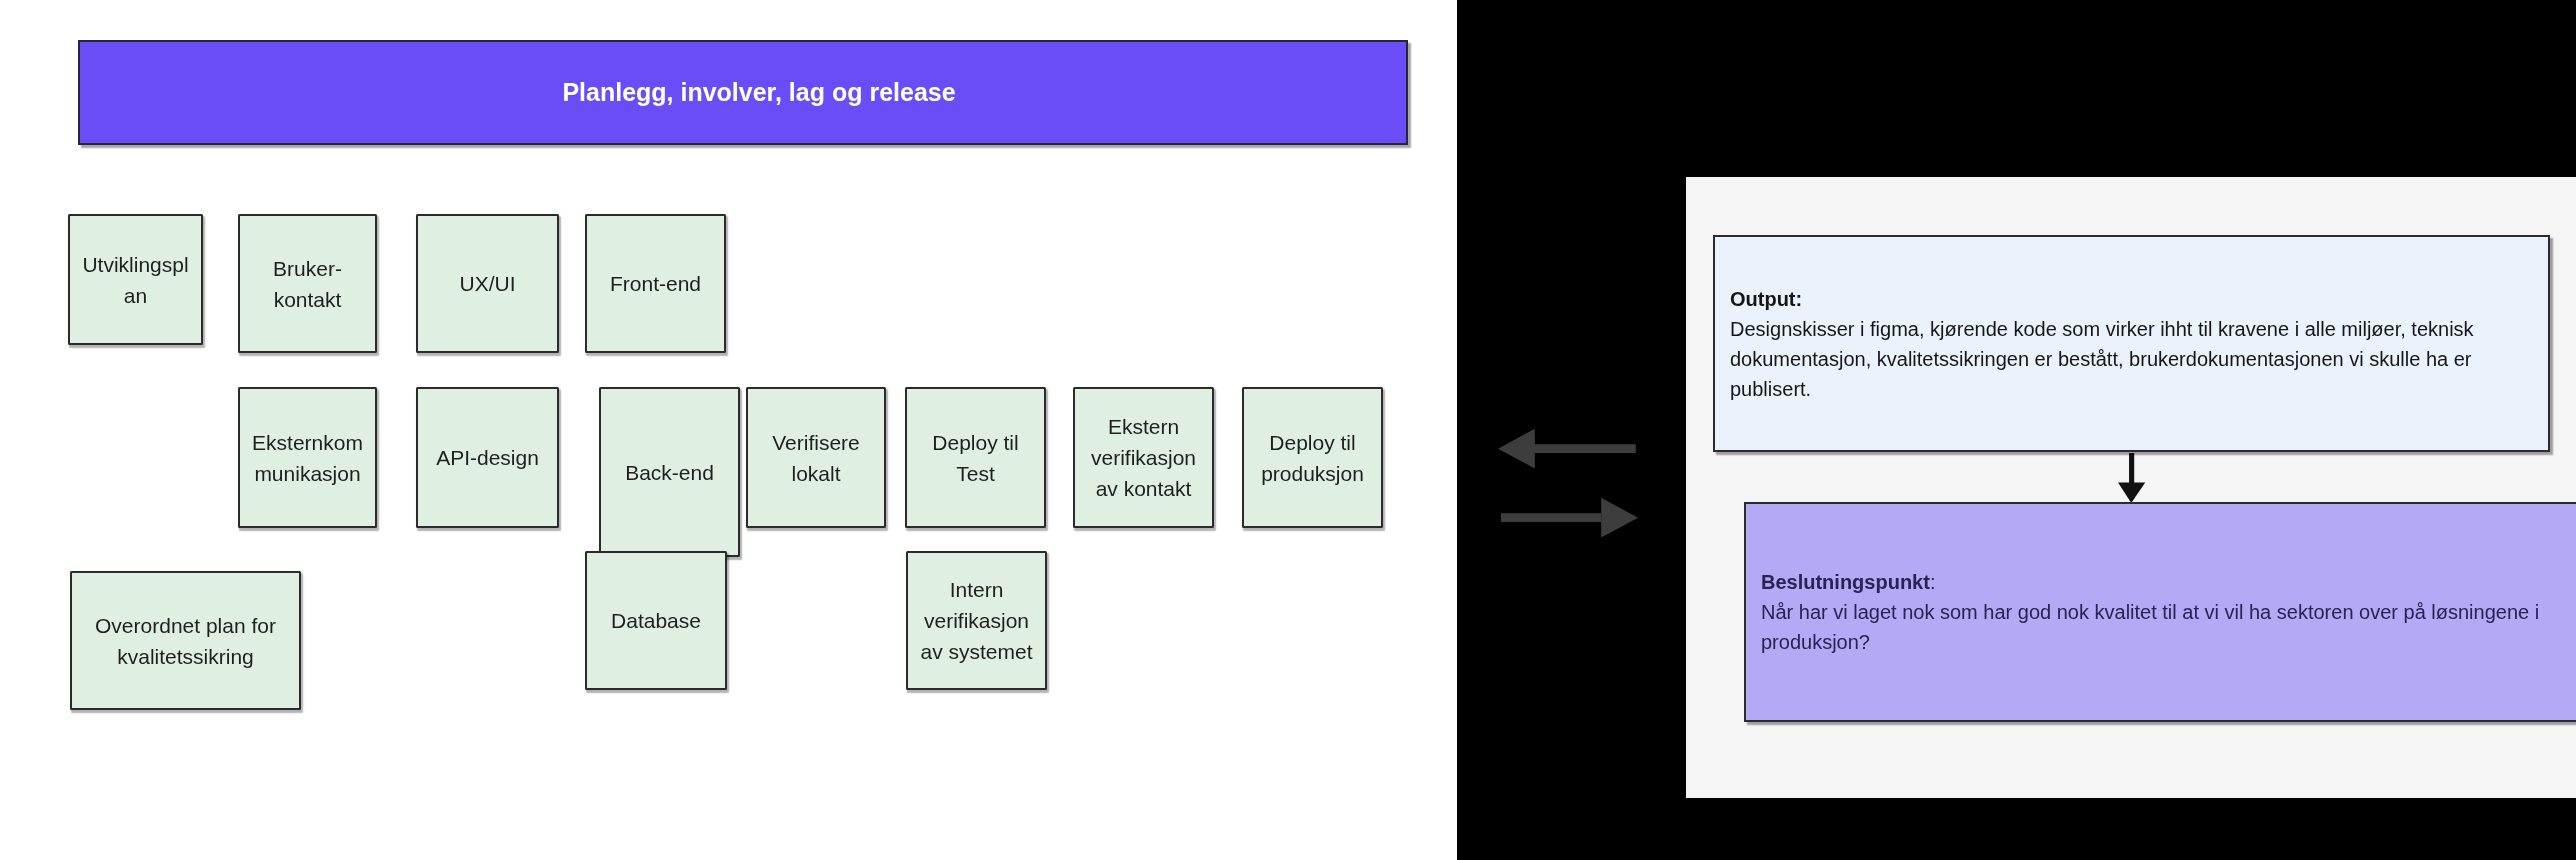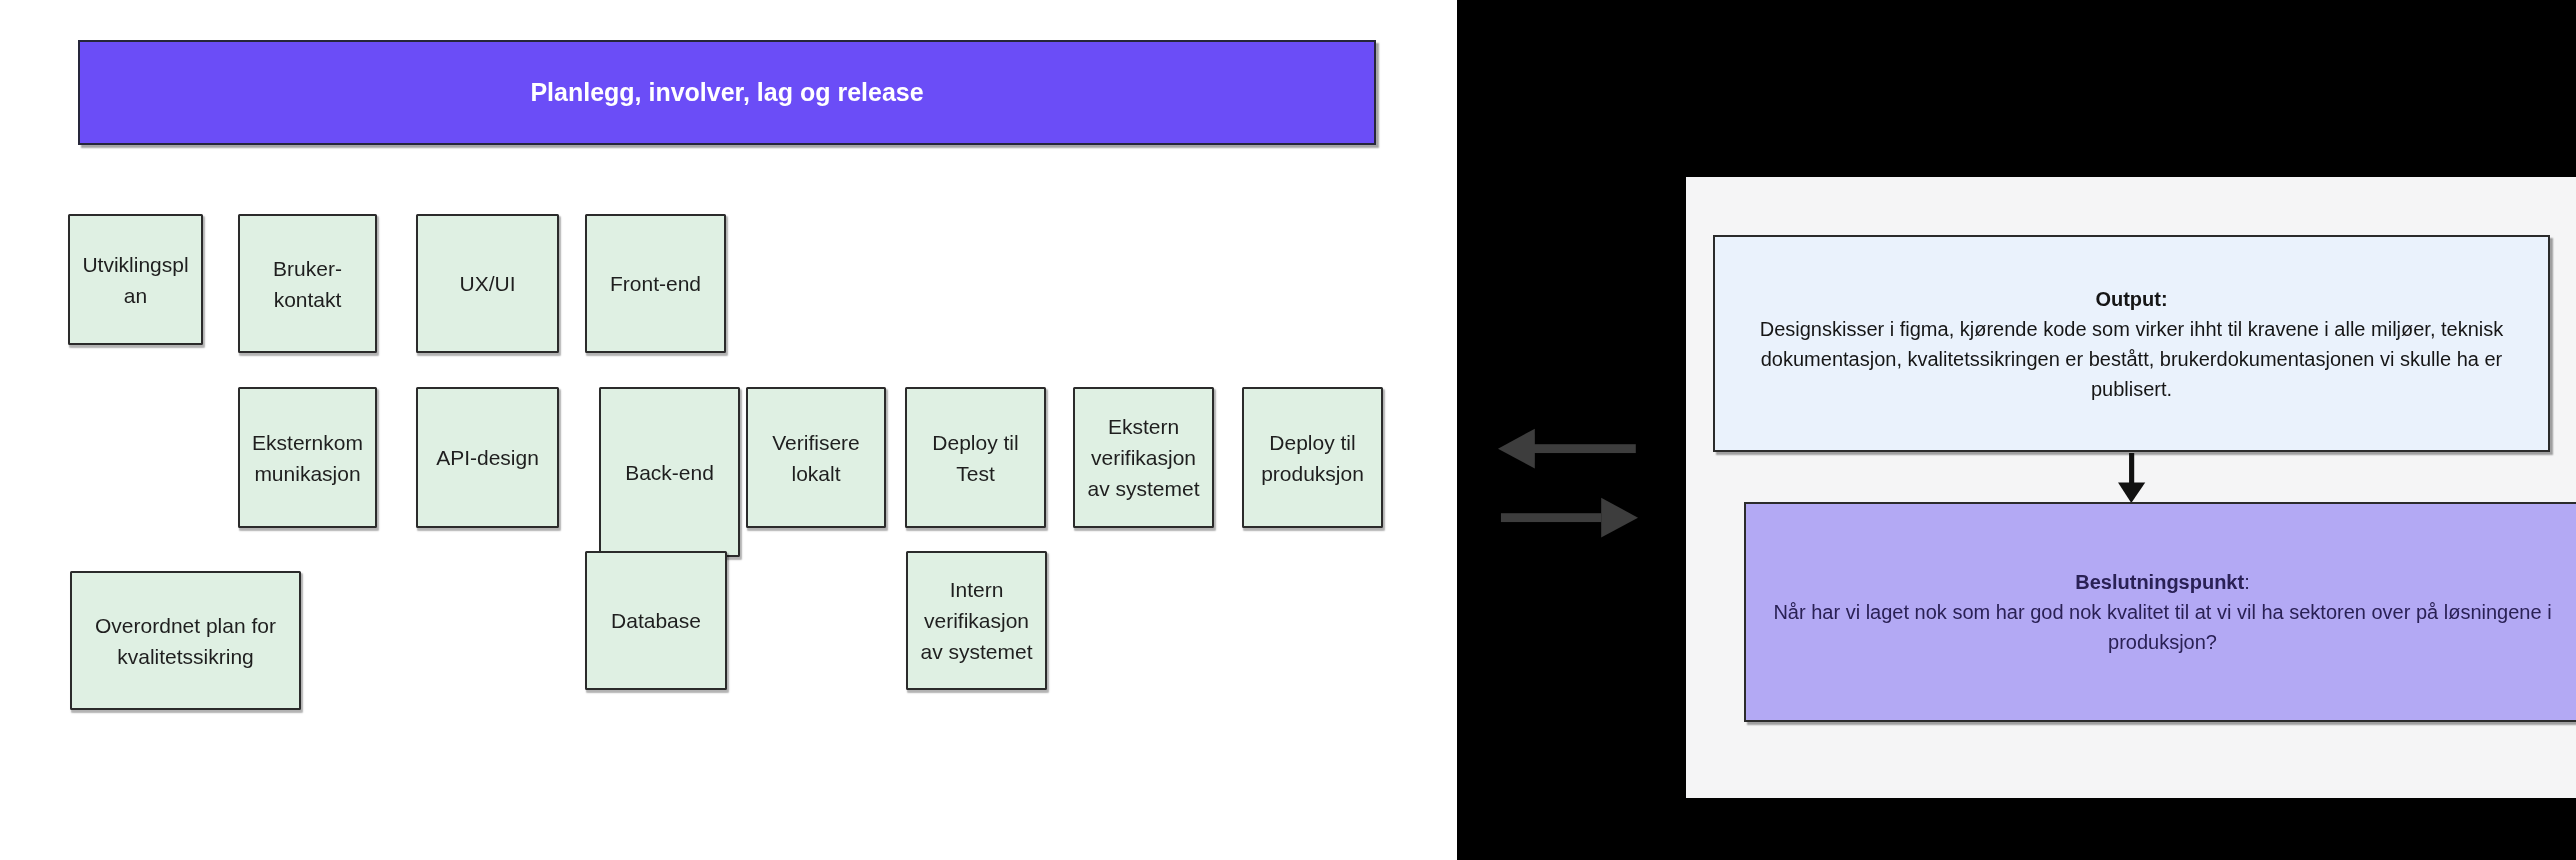--- a/index.html
+++ b/index.html
@@ -22,20 +22,21 @@
     left: 78px; top: 40px;
     width: 1294px; height: 101px;
     background: #6b4df7;
     border: 2.2px solid #26263a;
     box-shadow: 3px 3px 1.5px rgba(0,0,0,0.35);
     display: flex; align-items: center; justify-content: center;
     color: #ffffff;
     font-weight: bold;
     font-size: 25px;
     text-align: center;
+    padding-left: 32px;
   }
   .node {
     position: absolute;
     background: #dff0e3;
     border: 2.2px solid #2b2b2b;
     border-radius: 1.5px;
     box-shadow: 1.5px 2.2px 1.5px rgba(0,0,0,0.3);
     display: flex; align-items: center; justify-content: center;
     text-align: center;
     color: #1f1f1f;
@@ -52,21 +53,21 @@
   }
   .panel-box {
     position: absolute;
     border: 2.2px solid #2b2b2b;
     box-shadow: 3px 3px 1.5px rgba(0,0,0,0.35);
     display: flex; flex-direction: column; justify-content: center;
     padding: 16px 15px;
     box-sizing: border-box;
     font-size: 20px;
     line-height: 30px;
-    text-align: center;
+    text-align: left;
   }
   .output-box {
     left: 27px; top: 58px;
     width: 837px; height: 217px;
     background: #eaf2fc;
     color: #161616;
   }
   .decision-box {
     left: 26px; top: 325px;
     width: 837px; height: 220px;
@@ -117,21 +118,21 @@
       <span>Verifisere
 lokalt</span>
     </div>
   <div class="node" style="left:905px;top:387px;width:141px;height:141px">
       <span>Deploy til
 Test</span>
     </div>
   <div class="node" style="left:1073px;top:387px;width:141px;height:141px">
       <span>Ekstern
 verifikasjon
-av systemet</span>
+av kontakt</span>
     </div>
   <div class="node" style="left:1242px;top:387px;width:141px;height:141px">
       <span>Deploy til
 produksjon</span>
     </div>
 
   <div class="node" style="left:70px;top:571px;width:231px;height:139px">
       <span>Overordnet plan for
 kvalitetssikring</span>
     </div>

